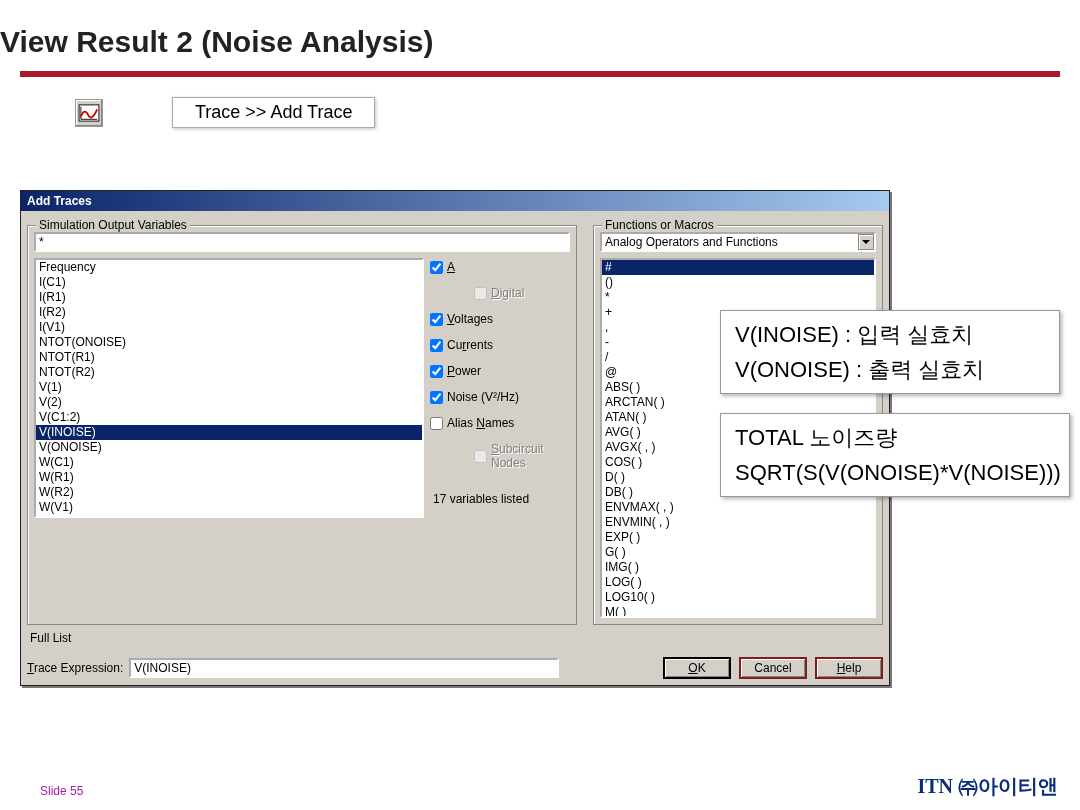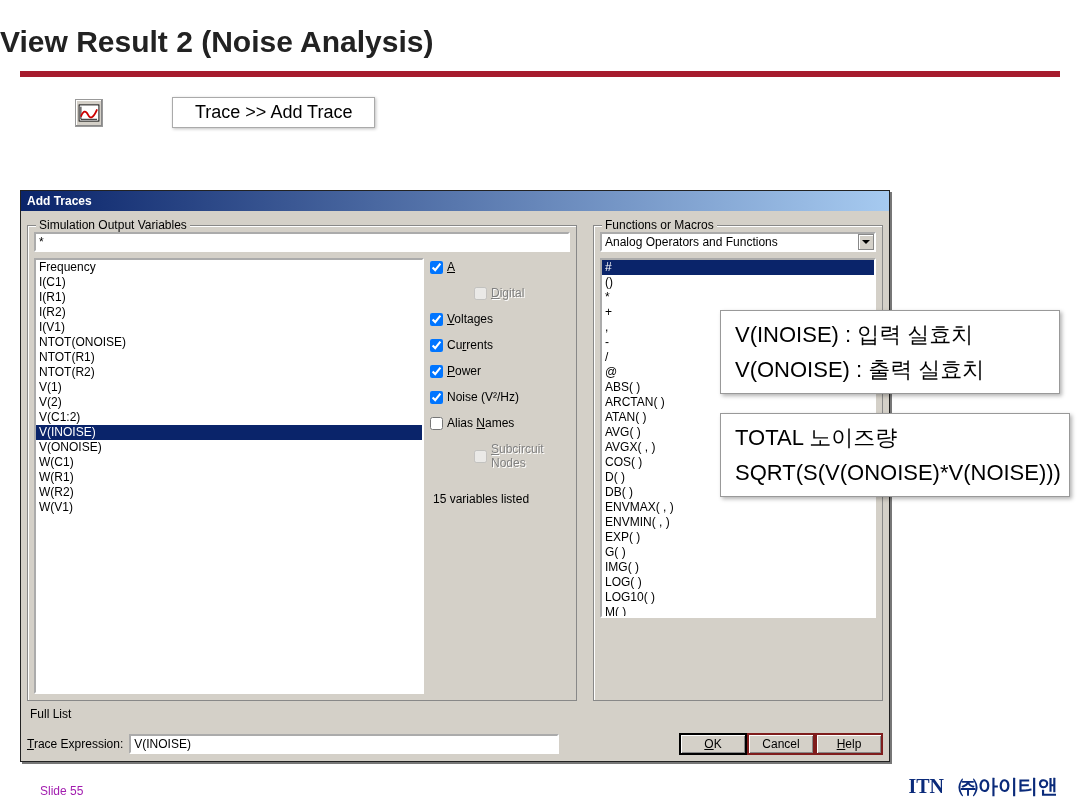--- a/index.html
+++ b/index.html
@@ -101,21 +101,21 @@
   }
   .sim-inner { display: flex; gap: 6px; margin-top: 6px; }
   .listbox {
     background: #fff;
     border: 2px inset #fff;
     overflow-y: scroll;
     overflow-x: hidden;
     font-size: 12px;
     padding: 0;
   }
-  .listbox.var-list { width: 390px; height: 436px; }
+  .listbox.var-list { width: 390px; height: 260px; }
   .listbox.fn-list { width: 100%; height: 360px; margin-top: 6px; }
   .list-item {
     padding: 0 3px;
     line-height: 15px;
     cursor: default;
     white-space: nowrap;
   }
   .list-item.selected {
     background: #0a246a;
     color: #fff;
@@ -168,21 +168,21 @@
     min-width: 68px;
     height: 22px;
     background: #d4d0c8;
     border: 2px solid #7f1d1d;
     box-shadow: inset 1px 1px #fff, inset -1px -1px #888;
     font-size: 12px;
     font-family: inherit;
     cursor:pointer;
   }
   .btn.default { border: 2px solid #000; box-shadow: inset 1px 1px #fff, inset -1px -1px #888;}
-  .btn-row { margin-left: auto; display:flex; padding-left:8px;}
+  .btn-row { margin-left: auto; display:flex; gap:8px;padding-left:8px;}
   .annot {
     position: absolute;
     background: #fff;
     border: 1px solid #999;
     box-shadow: 2px 2px 4px rgba(0,0,0,.3);
     padding: 6px 14px;
     font-family: "Franklin Gothic Book","Segoe UI",sans-serif;
     font-size: 22px;
     line-height: 1.6;
     white-space: nowrap;
@@ -199,21 +199,21 @@
   }
   .company {
     position: absolute;
     right: 22px;
     bottom: 10px;
     font-family: Georgia,serif;
     font-size: 20px;
     color: #0a2a7a;
     font-weight: bold;
   }
-  .company .kr { font-family: Liberation Serif, serif; font-weight: bold; margin-left: 9px; }
+  .company .kr { font-family: Liberation Serif, serif; font-weight: bold; }
 </style>
 </head>
 <body>
 
 <div class="slide-title">View Result 2 (Noise Analysis)</div>
 <div class="red-divider"></div>
 
 <div class="top-row">
   <div class="tool-icon">
     <svg viewBox="0 0 24 20">
@@ -279,21 +279,21 @@
                 <span>Noise (V²/Hz)</span>
               </label>
             <label class="chk">
                 <input type="checkbox" style="">
                 <span>Alias <span class="underl">N</span>ames</span>
               </label>
             <label class="chk disabled">
                 <input type="checkbox" disabled="" style="">
                 <span><span class="underl">S</span>ubcircuit Nodes</span>
               </label>
-            <div class="var-count">15 variables listed</div>
+            <div class="var-count">17 variables listed</div>
           </div>
         </div>
       </div>
 
       <div class="groupbox gb-fun">
         <span class="gb-label">Functions or Macros</span>
         <div class="dropdown">
           <input class="textfield" readonly="" value="Analog Operators and Functions" style="">
           <div class="dd-btn"></div>
         </div>

